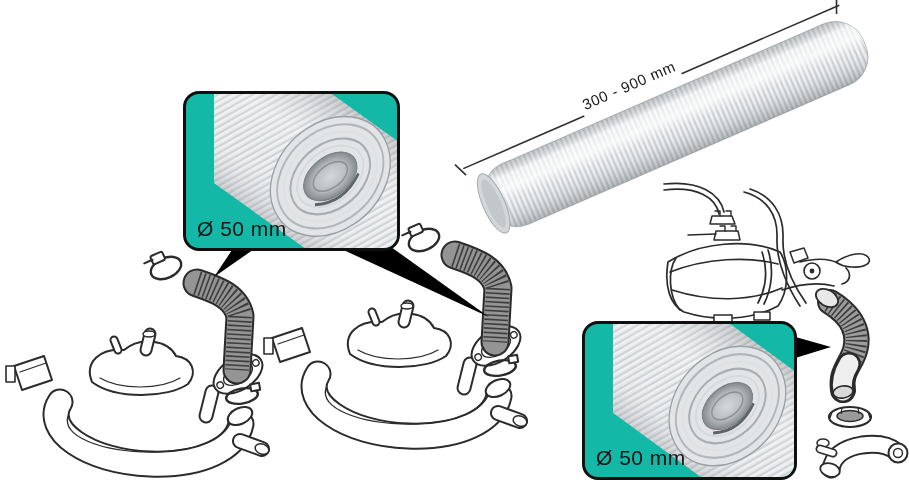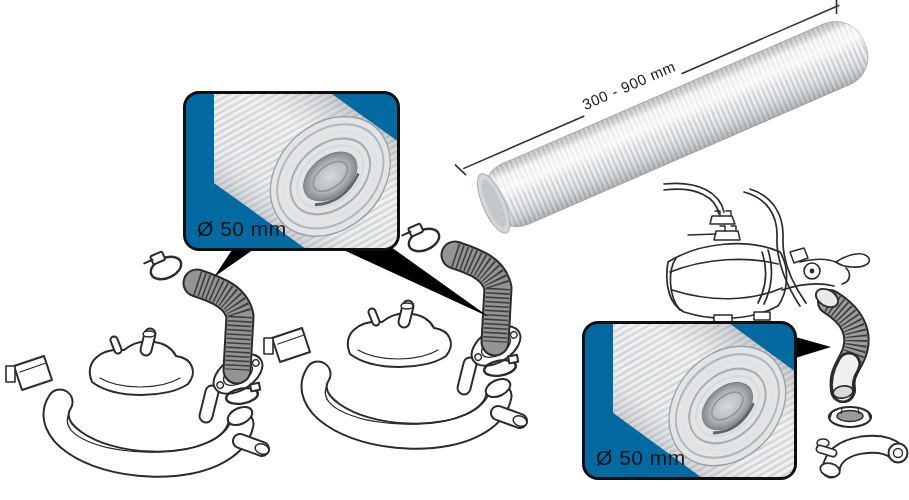--- a/index.html
+++ b/index.html
@@ -3,21 +3,21 @@
 <meta charset="utf-8">
 <style>
   html,body{margin:0;padding:0;background:#fff;}
   .canvas{
     position:relative;width:909px;height:500px;background:#ffffff;overflow:hidden;
     font-family:"Liberation Sans",sans-serif;
   }
   .artwork{position:absolute;left:0;top:0;z-index:1;}
   .inset{
     position:absolute;z-index:2;box-sizing:border-box;
-    border:3px solid #0f0f0f;border-radius:16px;background:#0369a1;overflow:hidden;padding-left:28px;
+    border:3px solid #0f0f0f;border-radius:16px;background:#14b8a6;overflow:hidden;padding-left:28px;
   }
   .inset--left{left:183px;top:91px;width:217px;height:160px;}
   .inset--right{left:582px;top:321px;width:215px;height:159px;}
   .inset svg{display:block;width:100%;height:100%;}
   .diameter-label{
     position:absolute;left:11px;bottom:7px;z-index:3;
     font-size:21px;color:#141414;letter-spacing:.5px;white-space:nowrap;
   }
   .dim-text{
     font-size:15px;fill:#1a1a1a;letter-spacing:.6px;

